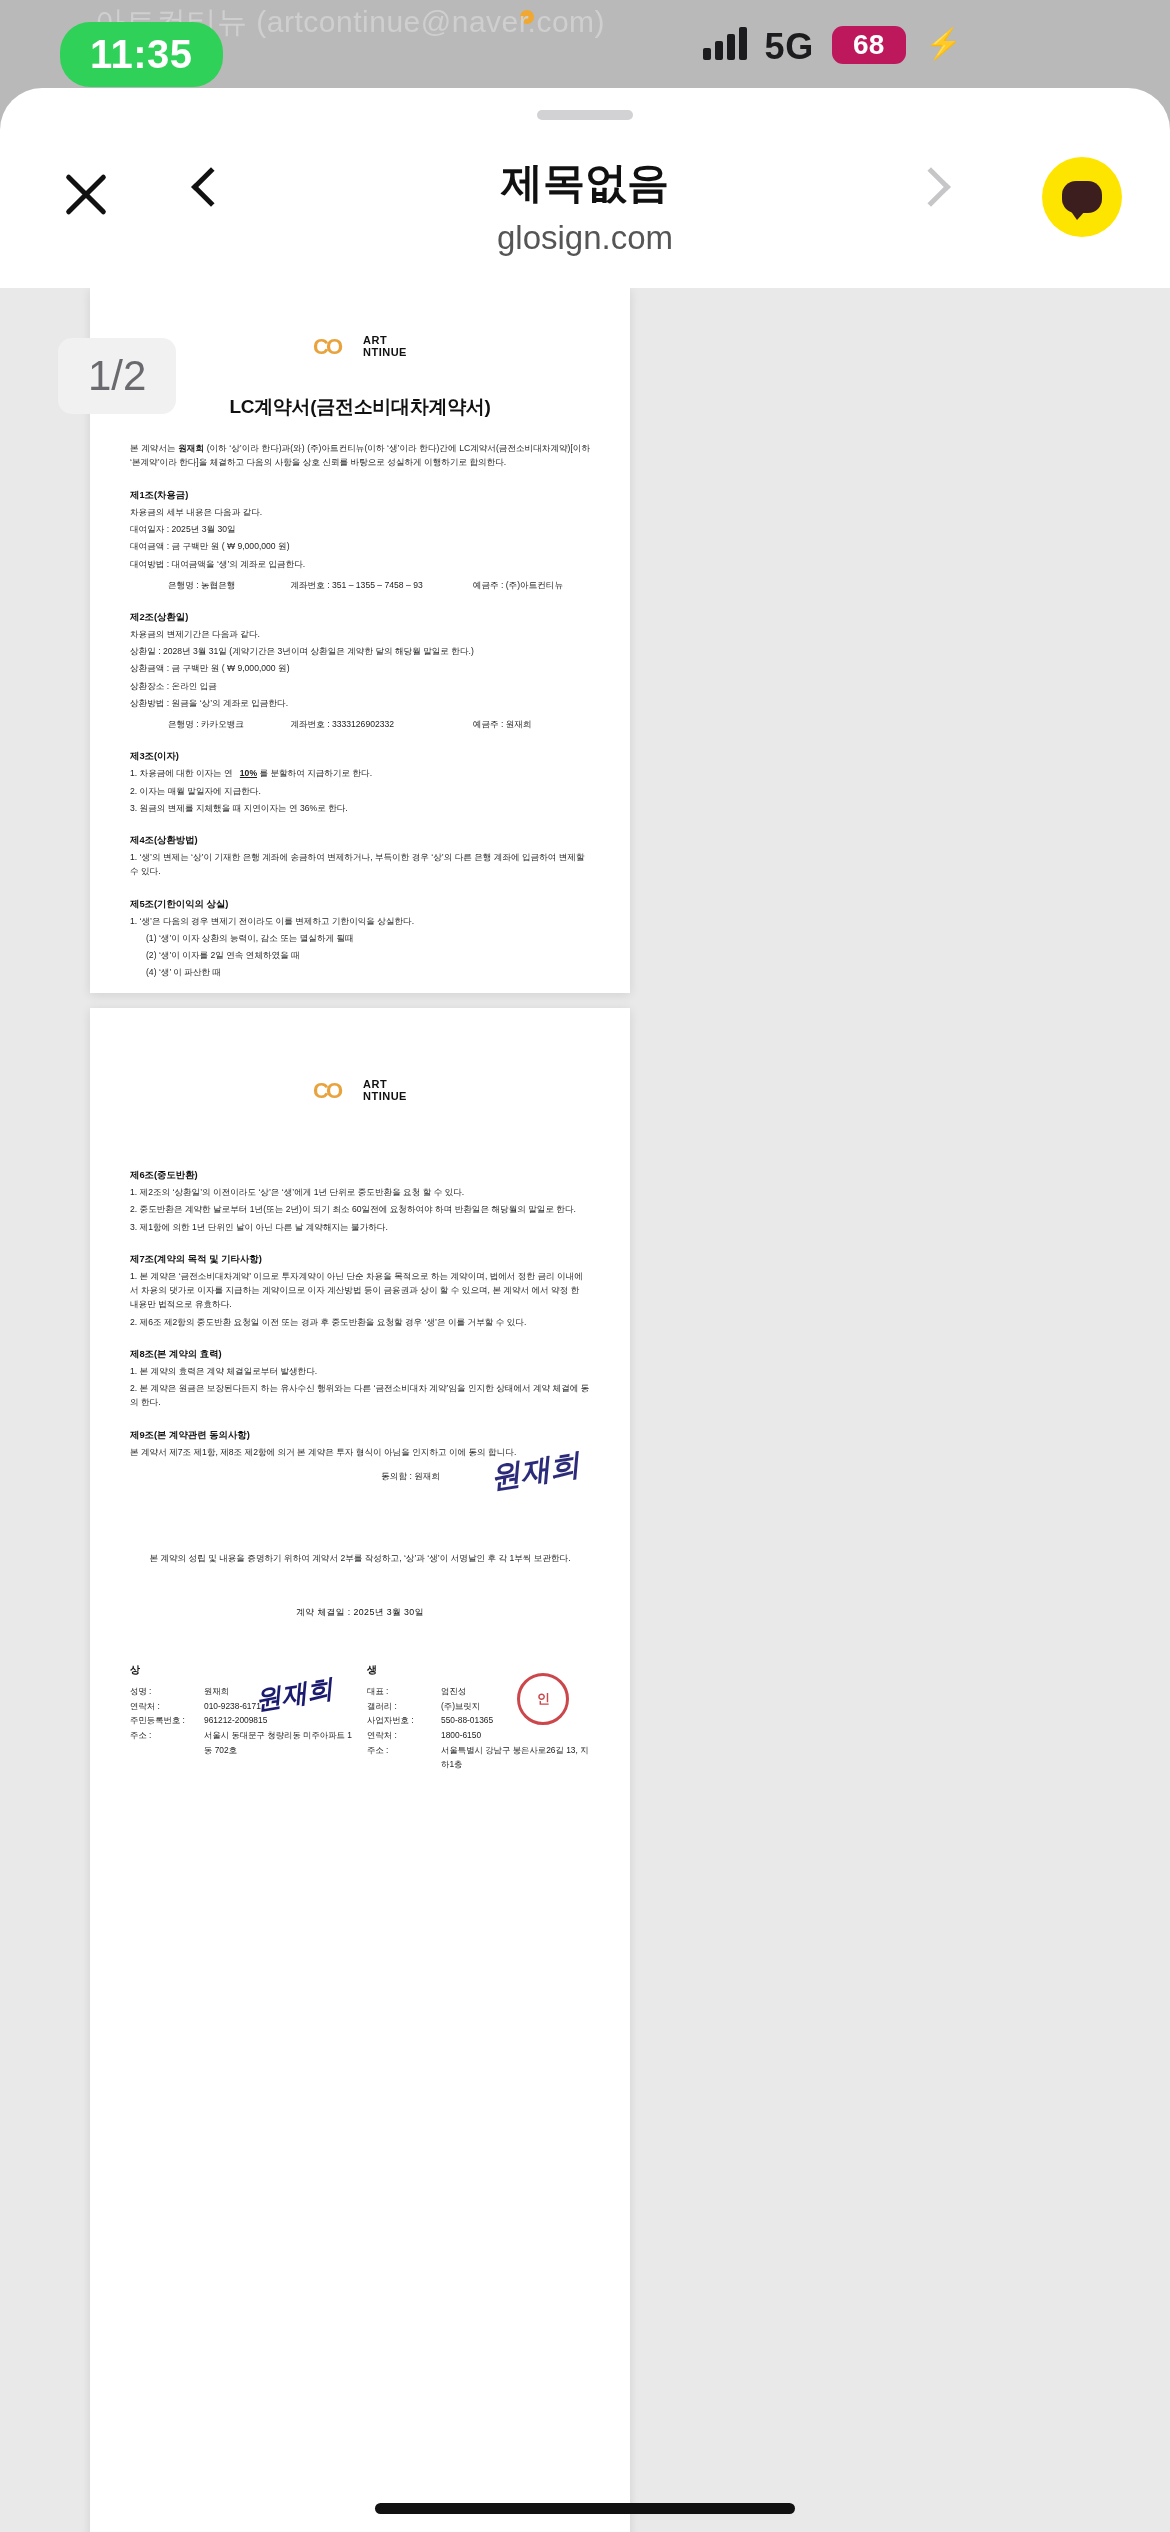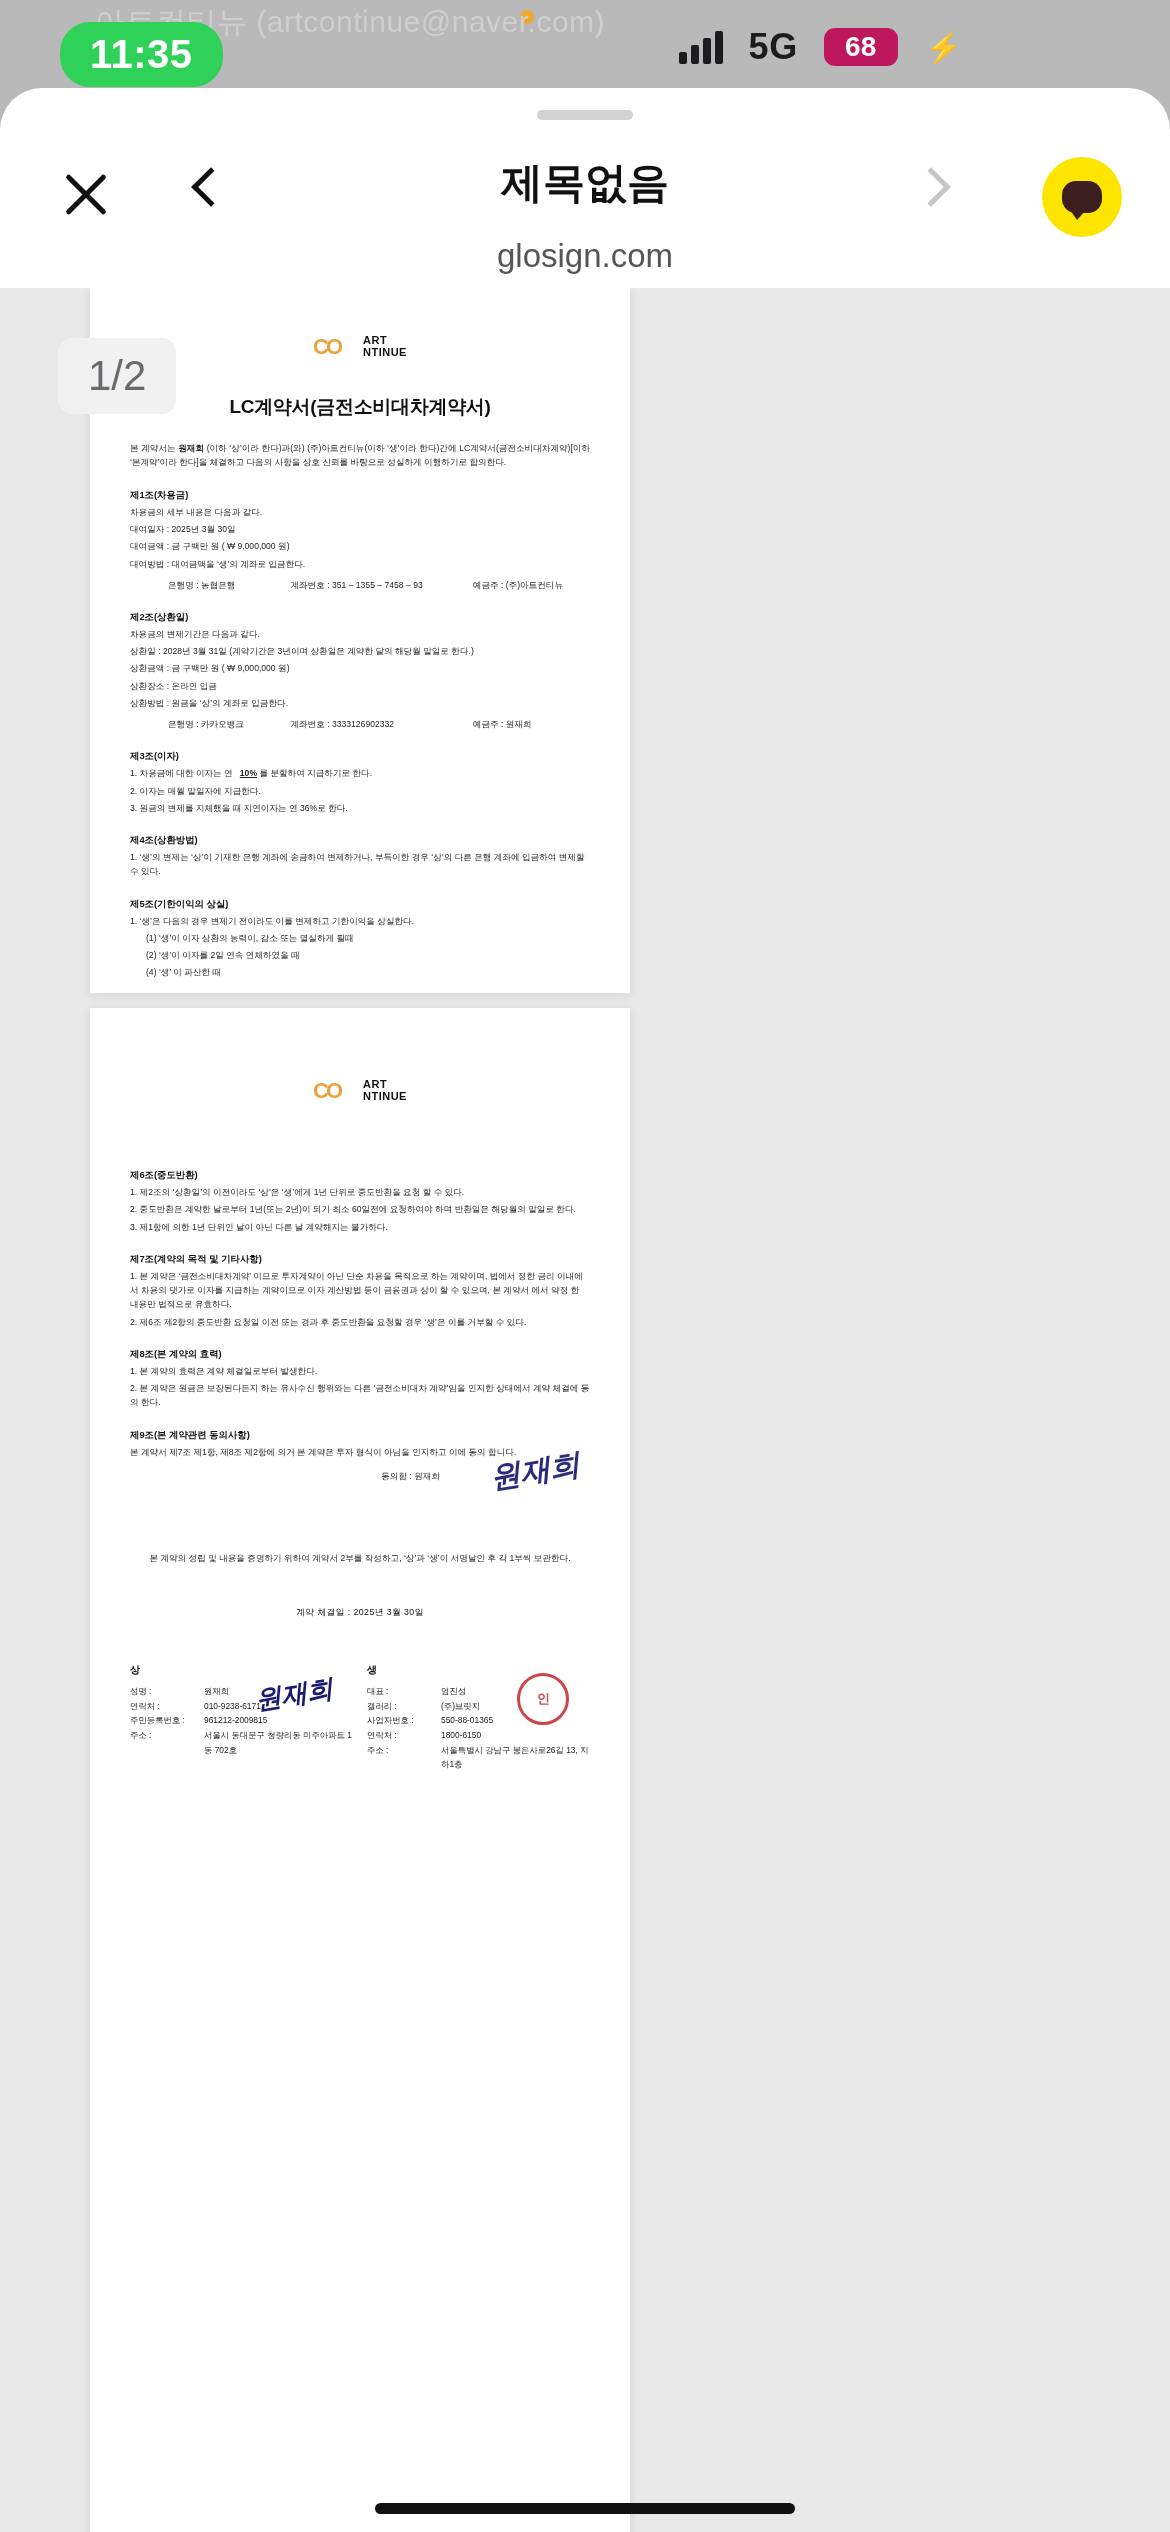--- a/index.html
+++ b/index.html
@@ -32,21 +32,21 @@
   }
   .time-pill {
     position: absolute; left: 60px; top: 22px;
     background: #30d158; color: #fff;
     font-size: 40px; font-weight: 600;
     padding: 10px 30px; border-radius: 30px;
     letter-spacing: 0.5px;
   }
   .status-right {
     position: absolute; right: 55px; top: 26px;
-    display: flex; align-items: center; gap: 26px;
+    display: flex; gap: 18px;
   }
   .sig-bars { display: flex; align-items: flex-end; gap: 4px; height: 34px; }
   .sig-bars i { display: block; width: 8px; background: #1c1c1e; border-radius: 2px; }
   .sig-bars i:nth-child(1) { height: 12px; }
   .sig-bars i:nth-child(2) { height: 19px; }
   .sig-bars i:nth-child(3) { height: 26px; }
   .sig-bars i:nth-child(4) { height: 33px; }
   .carrier { font-size: 36px; font-weight: 600; color: #1c1c1e; letter-spacing: .5px; }
   .batt {
     position: relative; display: flex; align-items: center; justify-content: center;
@@ -92,21 +92,21 @@
     width: 28px; height: 28px; border-left: 5px solid #111; border-bottom: 5px solid #111;
     transform: rotate(45deg);
   }
   .chev.right { border-left: none; border-bottom: none;
     border-right: 5px solid #c6c6c8; border-top: 5px solid #c6c6c8; }
 
   .nav-titles {
     position: absolute; left: 0; top: 30px; width: 1170px; text-align: center;
   }
   .nav-title { font-size: 42px; font-weight: 600; color: #111; }
-  .nav-sub { font-size: 33px; color: #555; margin-top: 26px; }
+  .nav-sub { font-size: 33px; color: #555; margin-top: 8px; }
 
   .chat-fab {
     position: absolute; right: 48px; top: 32px;
     width: 80px; height: 80px; border-radius: 50%;
     background: #fee500; display: flex; align-items: center; justify-content: center;
   }
   .bubble {
     width: 40px; height: 32px; background: #3c1e1e; border-radius: 14px; position: relative;
   }
   .bubble:after {

